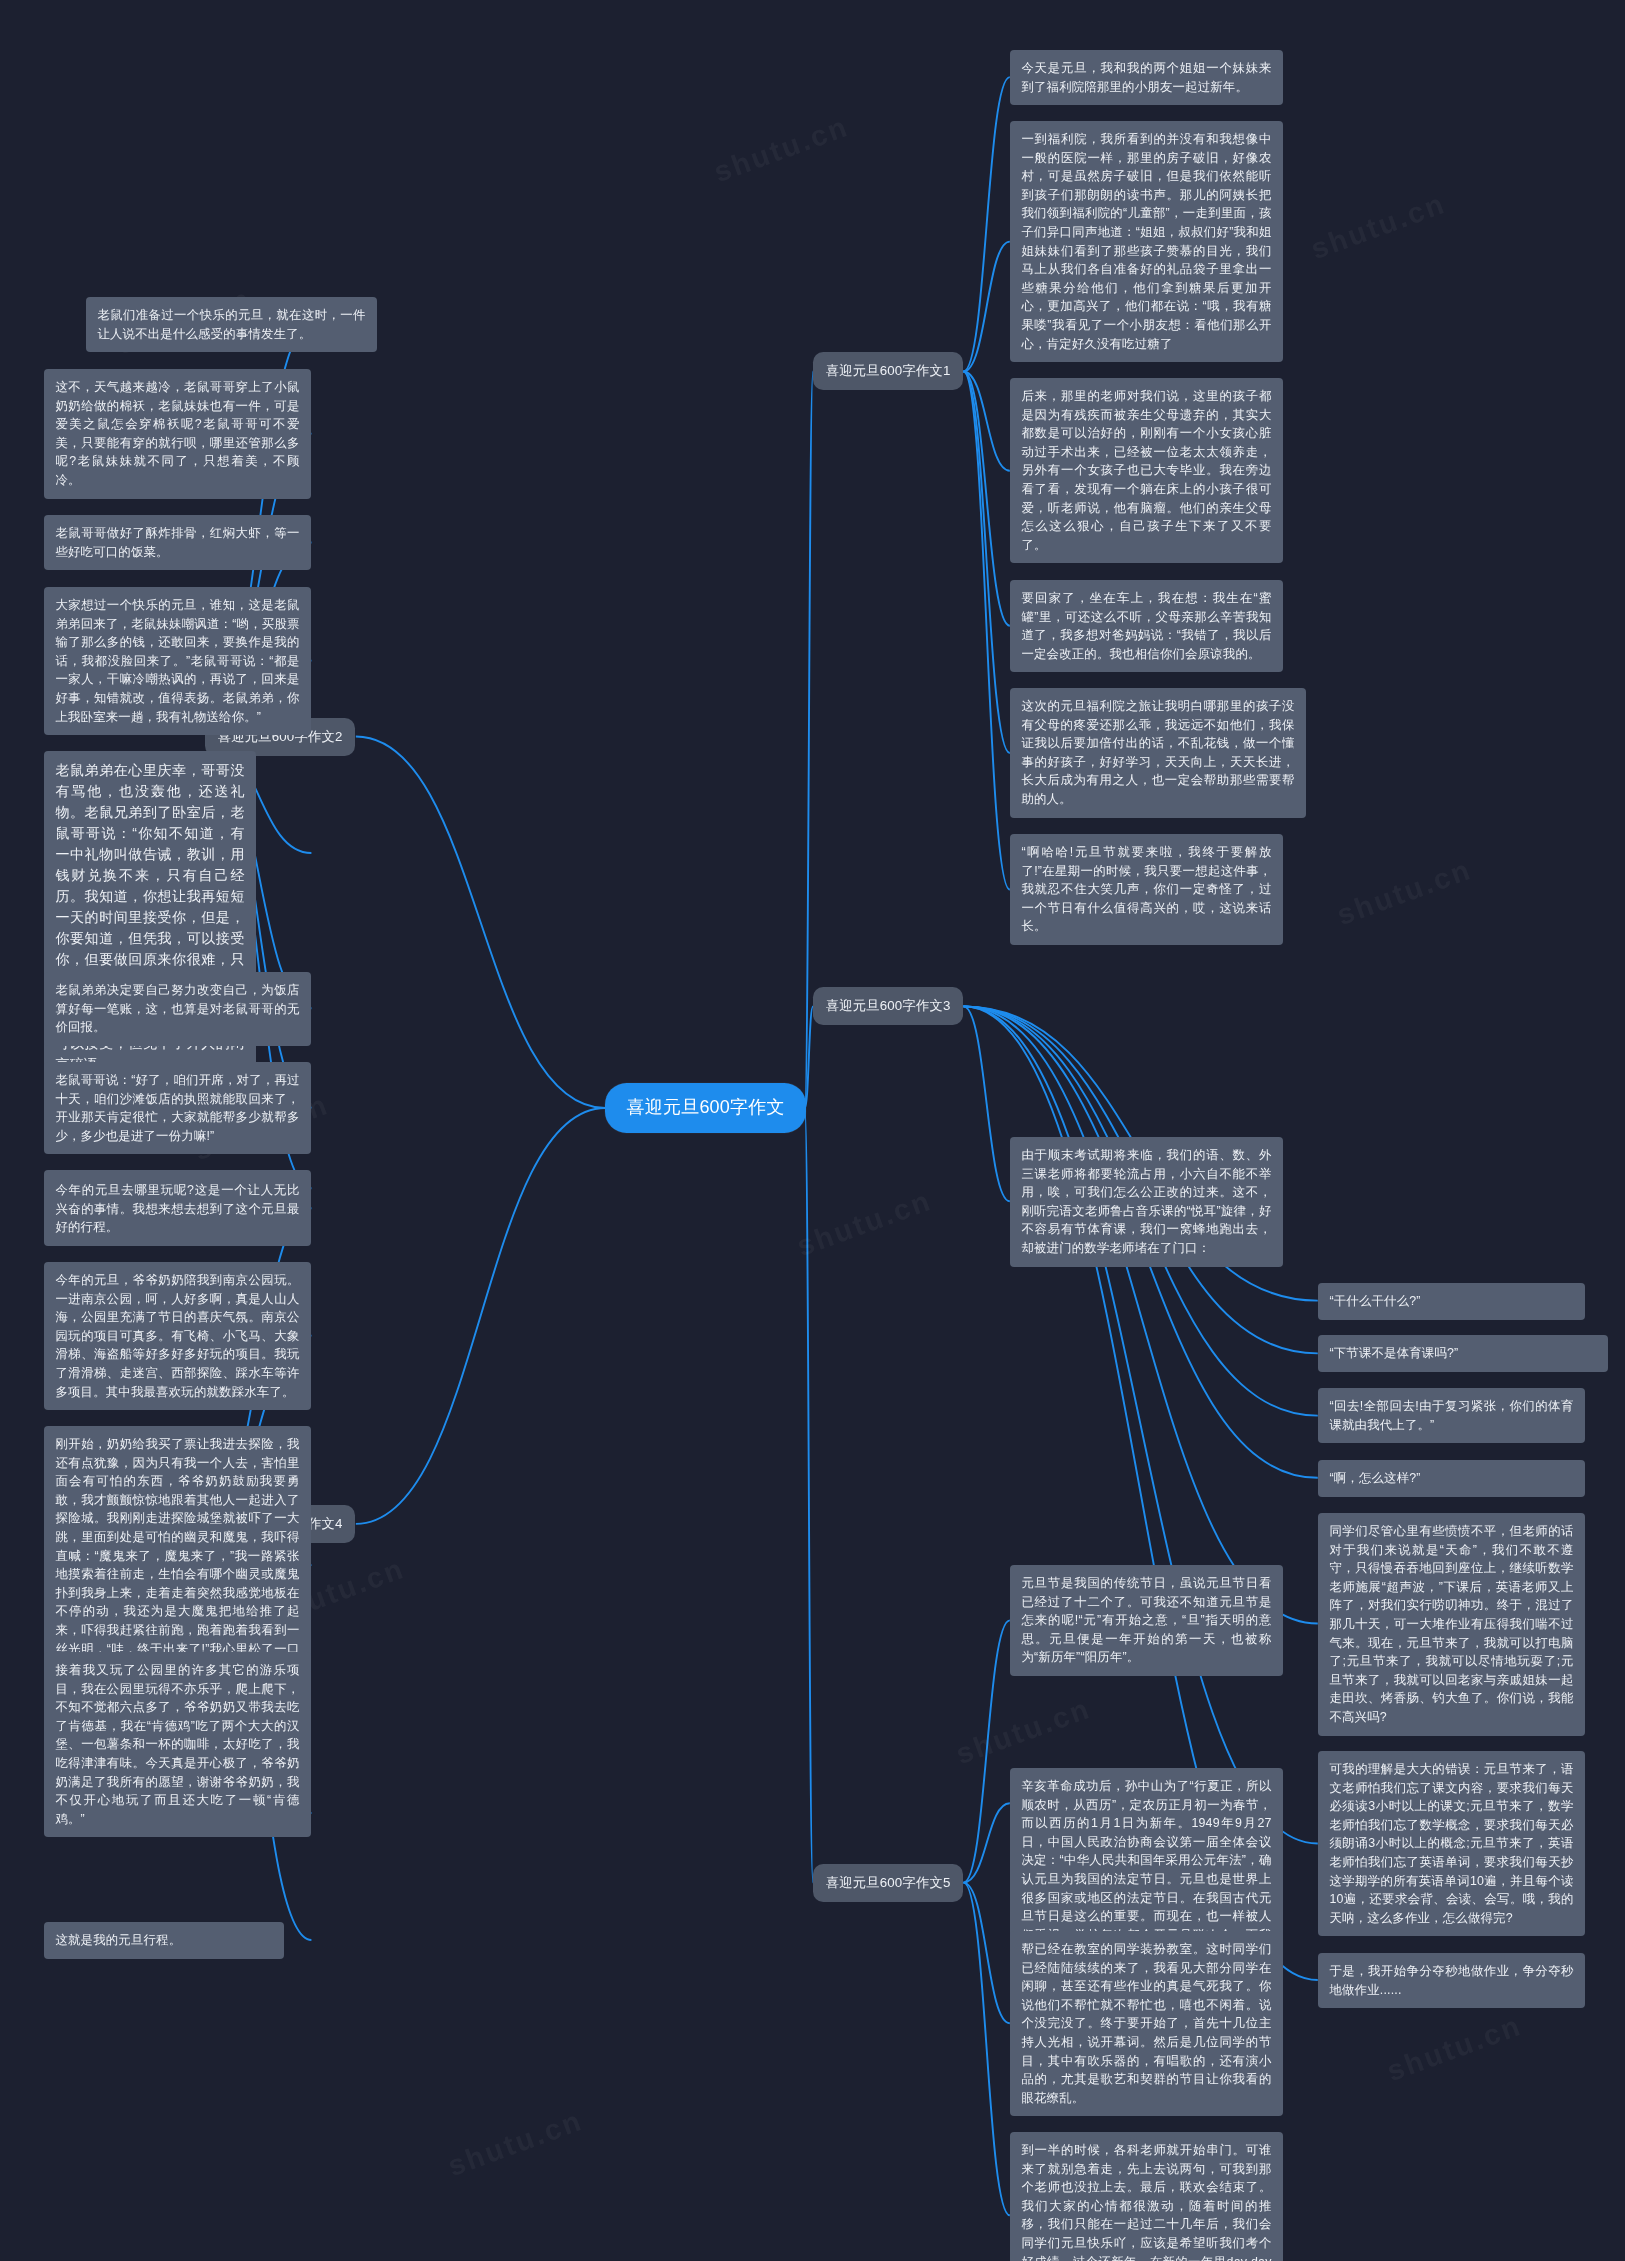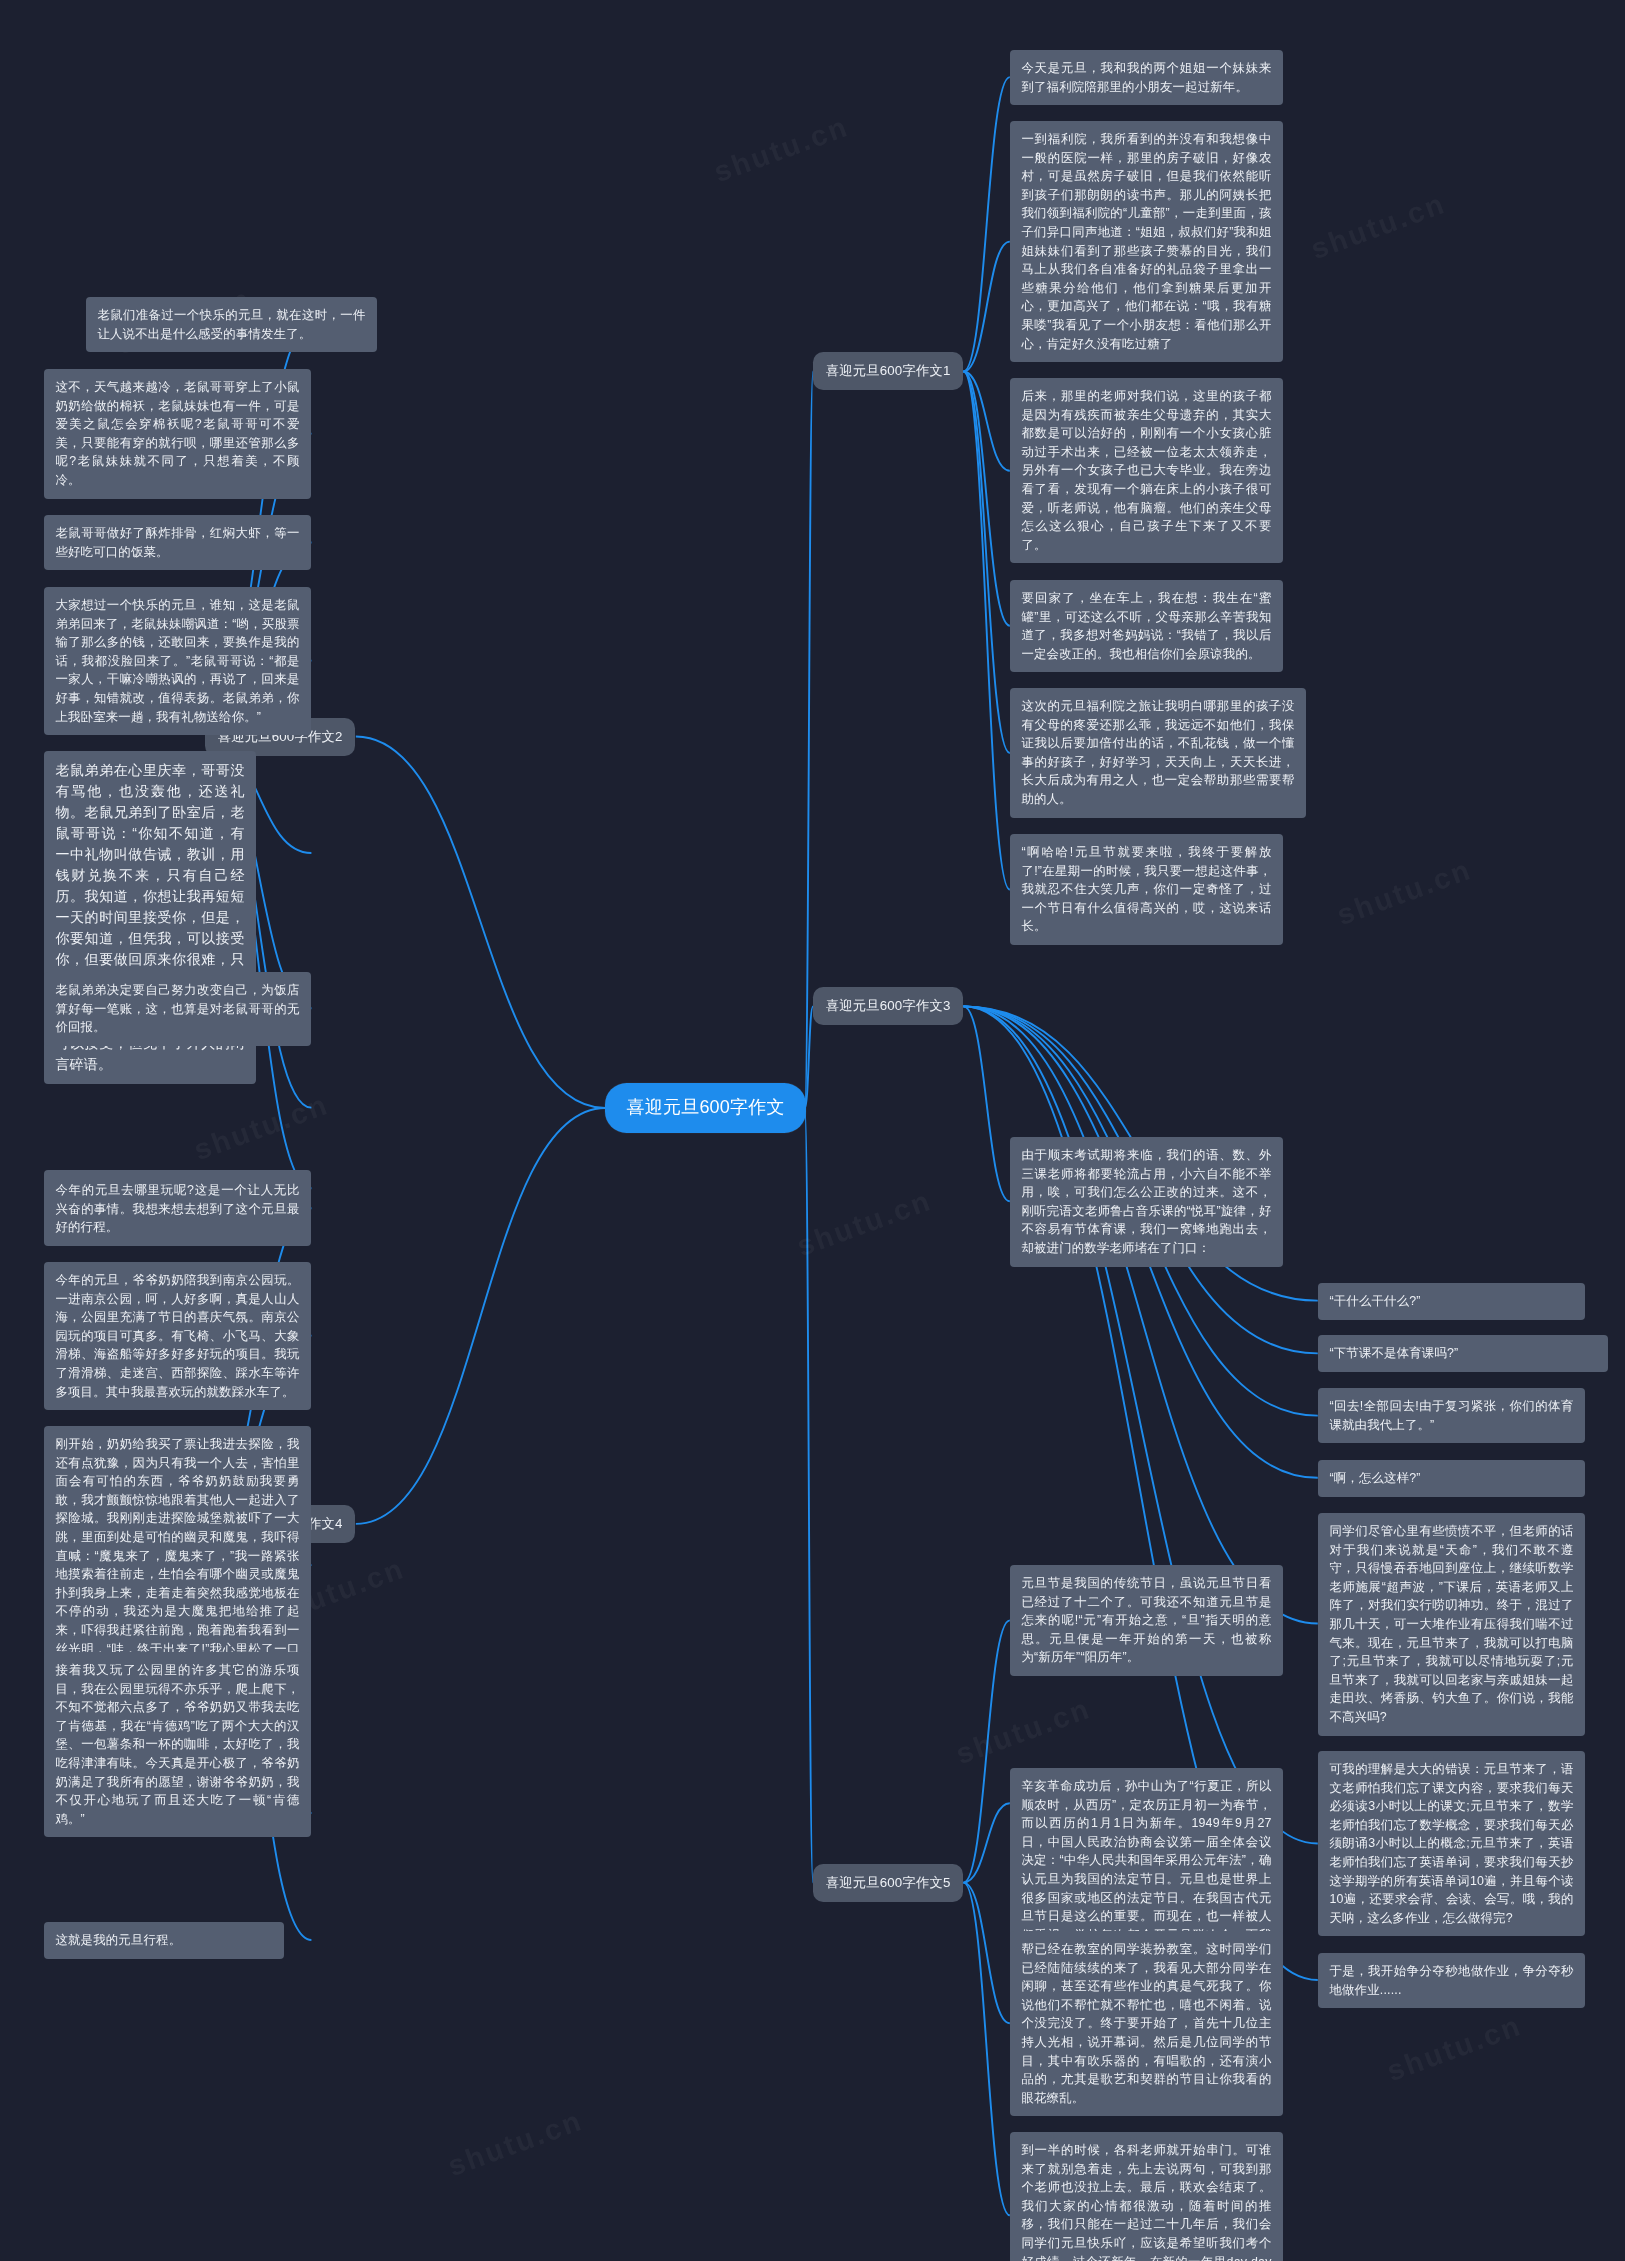--- a/index.html
+++ b/index.html
@@ -109,20 +109,21 @@
     <div class="node leaf" style="left: 1010px; top: 580px; width: 273px; font-size: 12.4px;">要回家了，坐在车上，我在想：我生在“蜜罐”里，可还这么不听，父母亲那么辛苦我知道了，我多想对爸妈妈说：“我错了，我以后一定会改正的。我也相信你们会原谅我的。</div>
     <div class="node leaf" style="left: 1010px; top: 688px; width: 296px; font-size: 12.4px;">这次的元旦福利院之旅让我明白哪那里的孩子没有父母的疼爱还那么乖，我远远不如他们，我保证我以后要加倍付出的话，不乱花钱，做一个懂事的好孩子，好好学习，天天向上，天天长进，长大后成为有用之人，也一定会帮助那些需要帮助的人。</div>
     <div class="node leaf" style="left: 1010px; top: 834px; width: 273px; font-size: 12.4px;">“啊哈哈!元旦节就要来啦，我终于要解放了!”在星期一的时候，我只要一想起这件事，我就忍不住大笑几声，你们一定奇怪了，过一个节日有什么值得高兴的，哎，这说来话长。</div>
     <div class="node branch" style="left: 205px; top: 718px; font-size: 13.3px;">喜迎元旦600字作文2</div>
     <div class="node leaf" style="left: 44px; top: 297px; width: 291px; font-size: 12.4px; margin-left: 42px;">老鼠们准备过一个快乐的元旦，就在这时，一件让人说不出是什么感受的事情发生了。</div>
     <div class="node leaf" style="left: 44px; top: 369px; width: 267px; font-size: 12.4px;">这不，天气越来越冷，老鼠哥哥穿上了小鼠奶奶给做的棉袄，老鼠妹妹也有一件，可是爱美之鼠怎会穿棉袄呢?老鼠哥哥可不爱美，只要能有穿的就行呗，哪里还管那么多呢?老鼠妹妹就不同了，只想着美，不顾冷。</div>
     <div class="node leaf" style="left: 44px; top: 515px; width: 267px; font-size: 12.4px;">老鼠哥哥做好了酥炸排骨，红焖大虾，等一些好吃可口的饭菜。</div>
     <div class="node leaf" style="left: 44px; top: 587px; width: 267px; font-size: 12.4px;">大家想过一个快乐的元旦，谁知，这是老鼠弟弟回来了，老鼠妹妹嘲讽道：“哟，买股票输了那么多的钱，还敢回来，要换作是我的话，我都没脸回来了。”老鼠哥哥说：“都是一家人，干嘛冷嘲热讽的，再说了，回来是好事，知错就改，值得表扬。老鼠弟弟，你上我卧室来一趟，我有礼物送给你。”</div>
     <div class="node leaf" style="left: 44px; top: 751px; width: 212px; font-size: 14px;">老鼠弟弟在心里庆幸，哥哥没有骂他，也没轰他，还送礼物。老鼠兄弟到了卧室后，老鼠哥哥说：“你知不知道，有一中礼物叫做告诫，教训，用钱财兑换不来，只有自己经历。我知道，你想让我再短短一天的时间里接受你，但是，你要知道，但凭我，可以接受你，但要做回原来你很难，只有把自己的真本事拿出来，大家才会接受你。”老鼠弟弟听完后受益匪浅，是呀，一家人可以接受，但免不了外人的闲言碎语。</div>
     <div class="node leaf" style="left: 44px; top: 972px; width: 267px; font-size: 12.4px;">老鼠弟弟决定要自己努力改变自己，为饭店算好每一笔账，这，也算是对老鼠哥哥的无价回报。</div>
+    <div class="node leaf" style="left: 44px; top: 1062px; width: 267px; font-size: 12.4px;">老鼠哥哥说：“好了，咱们开席，对了，再过十天，咱们沙滩饭店的执照就能取回来了，开业那天肯定很忙，大家就能帮多少就帮多少，多少也是进了一份力嘛!”</div>
     <div class="node leaf" style="left: 44px; top: 1170px; width: 267px; font-size: 12.4px;">老鼠兄弟都认为这是一个值得纪念的元旦。</div>
     <div class="node branch" style="left: 813px; top: 987px; font-size: 13.3px;">喜迎元旦600字作文3</div>
     <div class="node leaf" style="left: 1010px; top: 1137px; width: 273px; font-size: 12.4px;">由于顺末考试期将来临，我们的语、数、外三课老师将都要轮流占用，小六自不能不举用，唉，可我们怎么公正改的过来。这不，刚听完语文老师鲁占音乐课的“悦耳”旋律，好不容易有节体育课，我们一窝蜂地跑出去，却被进门的数学老师堵在了门口：</div>
     <div class="node leaf" style="left: 1318px; top: 1283px; width: 267px; font-size: 12.4px;">“干什么干什么?”</div>
     <div class="node leaf" style="left: 1318px; top: 1335px; width: 290px; font-size: 12.4px;">“下节课不是体育课吗?”</div>
     <div class="node leaf" style="left: 1318px; top: 1388px; width: 267px; font-size: 12.4px;">“回去!全部回去!由于复习紧张，你们的体育课就由我代上了。”</div>
     <div class="node leaf" style="left: 1318px; top: 1460px; width: 267px; font-size: 12.4px;">“啊，怎么这样?”</div>
     <div class="node leaf" style="left: 1318px; top: 1513px; width: 267px; font-size: 12.4px;">同学们尽管心里有些愤愤不平，但老师的话对于我们来说就是“天命”，我们不敢不遵守，只得慢吞吞地回到座位上，继续听数学老师施展“超声波，”下课后，英语老师又上阵了，对我们实行唠叨神功。终于，混过了那几十天，可一大堆作业有压得我们喘不过气来。现在，元旦节来了，我就可以打电脑了;元旦节来了，我就可以尽情地玩耍了;元旦节来了，我就可以回老家与亲戚姐妹一起走田坎、烤香肠、钓大鱼了。你们说，我能不高兴吗?</div>
     <div class="node leaf" style="left: 1318px; top: 1751px; width: 267px; font-size: 12.4px;">可我的理解是大大的错误：元旦节来了，语文老师怕我们忘了课文内容，要求我们每天必须读3小时以上的课文;元旦节来了，数学老师怕我们忘了数学概念，要求我们每天必须朗诵3小时以上的概念;元旦节来了，英语老师怕我们忘了英语单词，要求我们每天抄这学期学的所有英语单词10遍，并且每个读10遍，还要求会背、会读、会写。哦，我的天呐，这么多作业，怎么做得完?</div>
     <div class="node leaf" style="left: 1318px; top: 1953px; width: 267px; font-size: 12.4px;">于是，我开始争分夺秒地做作业，争分夺秒地做作业......</div>

